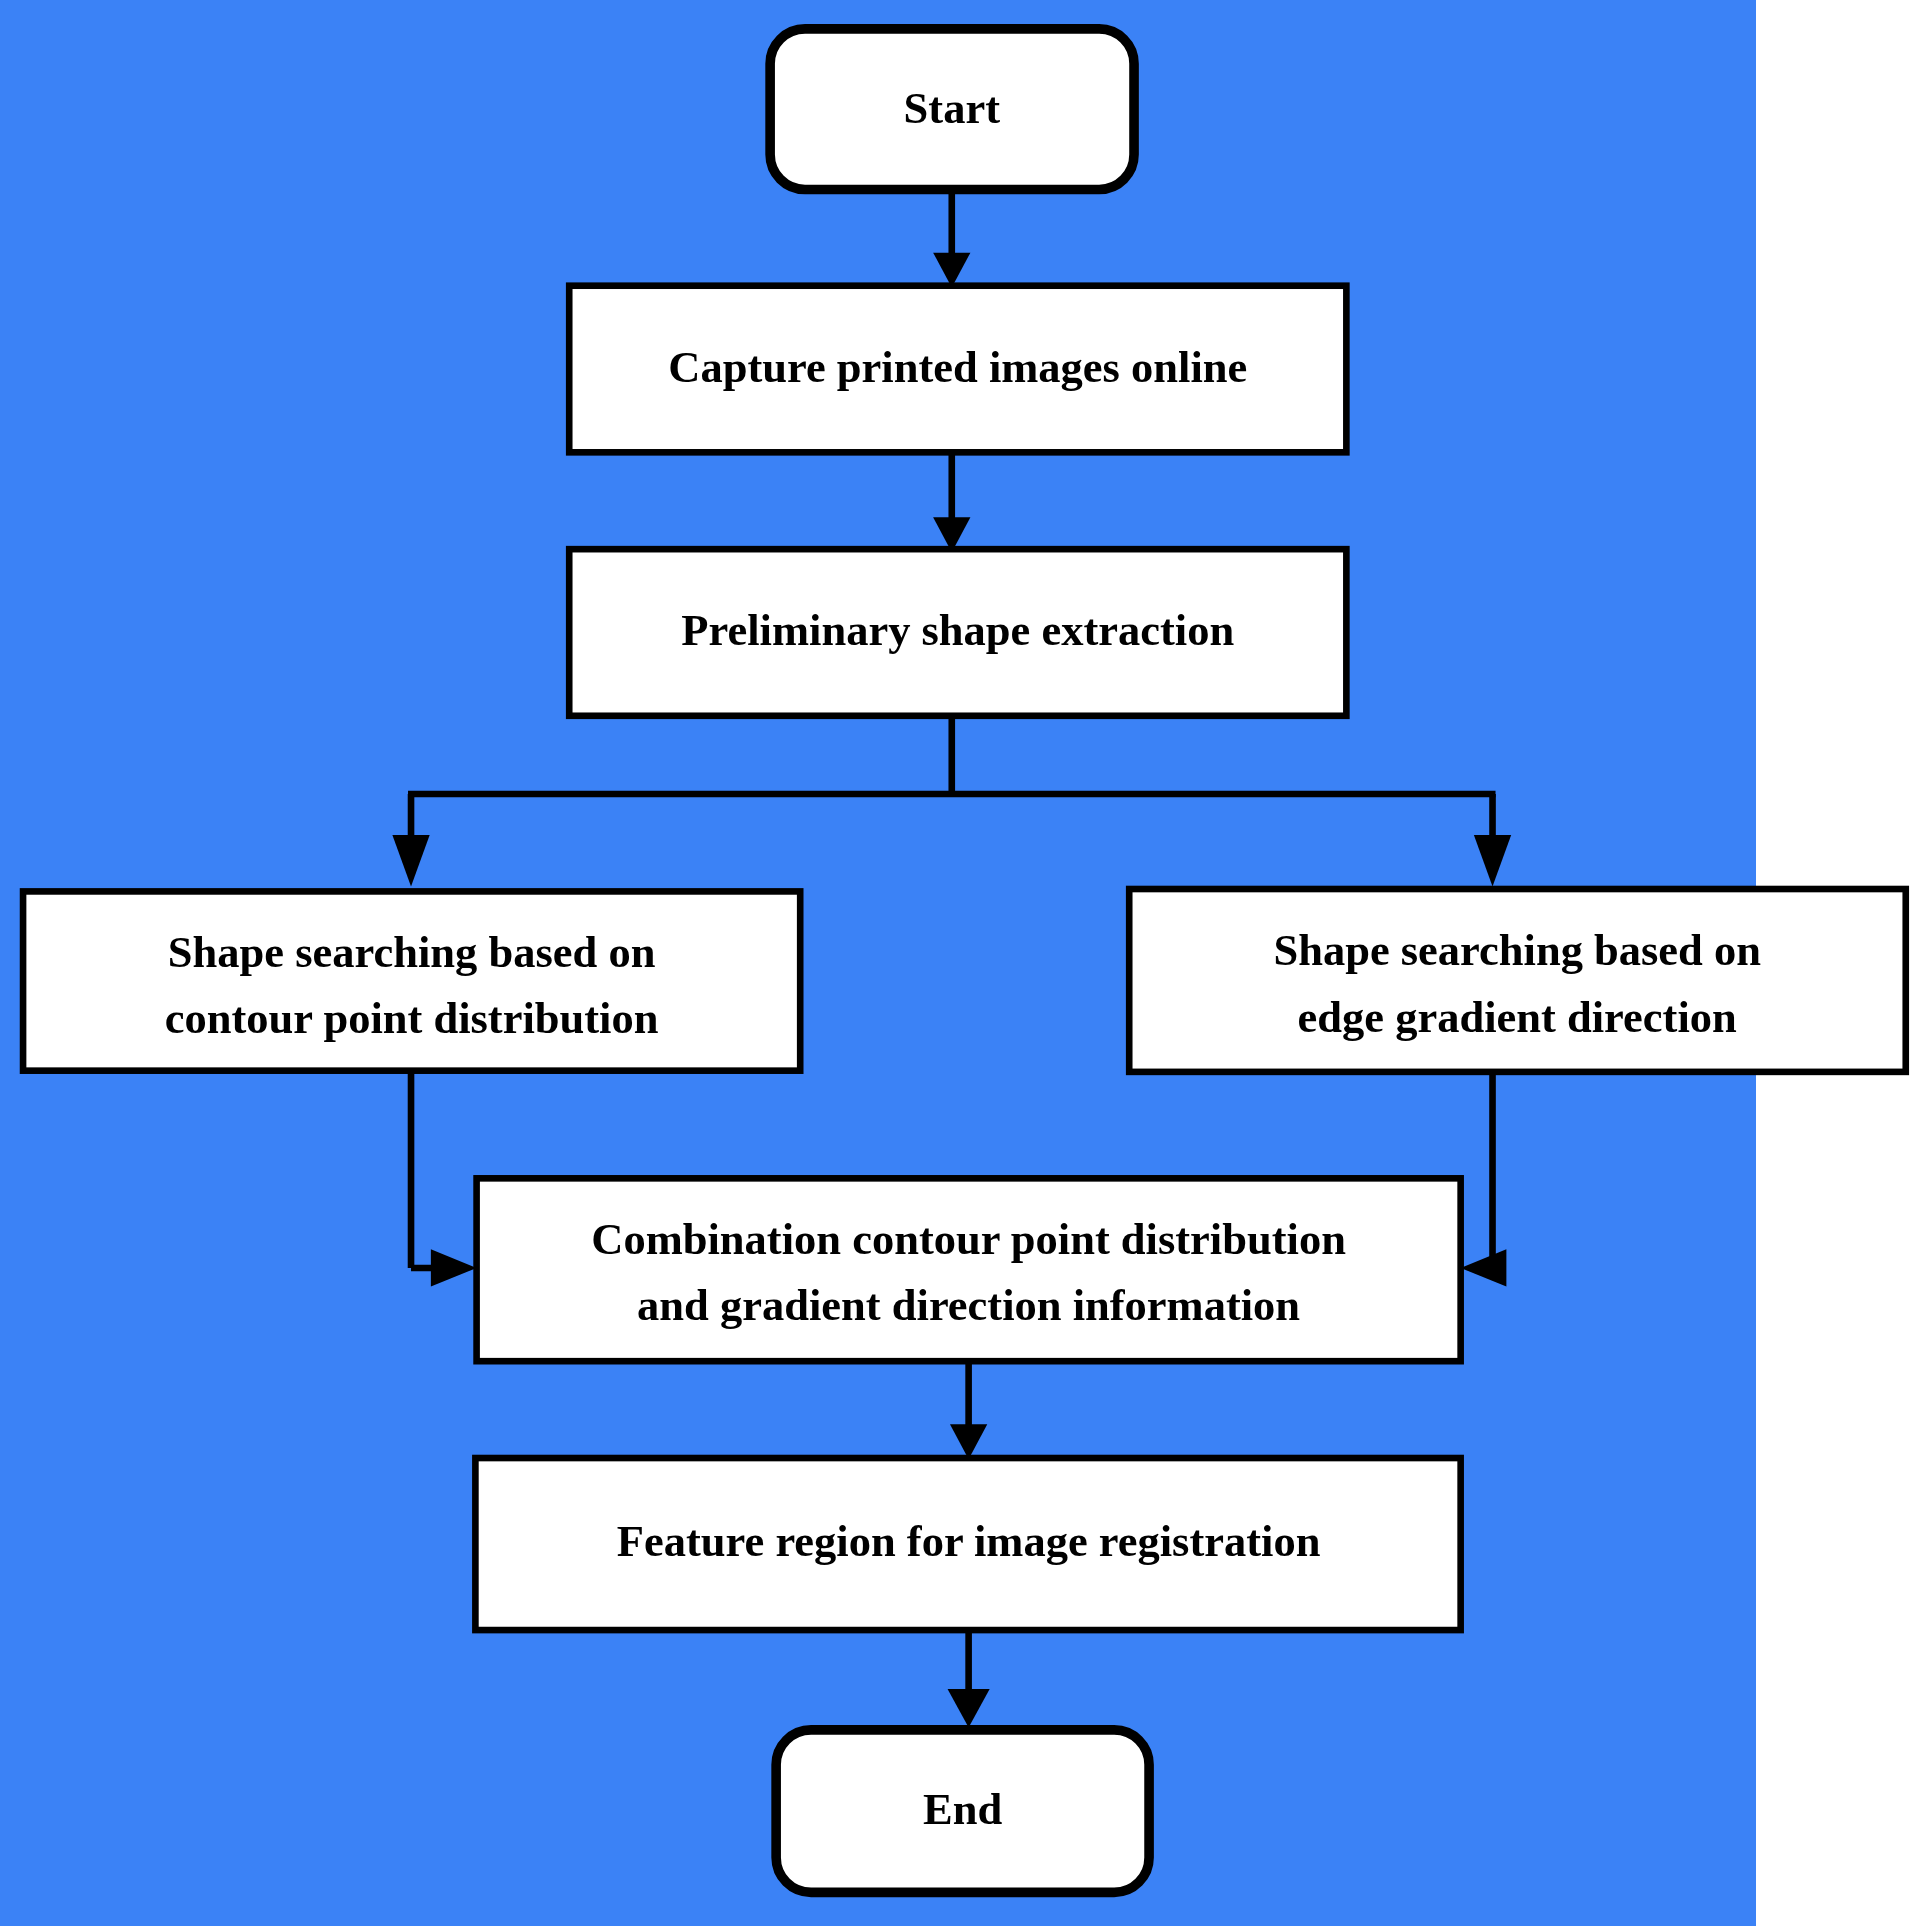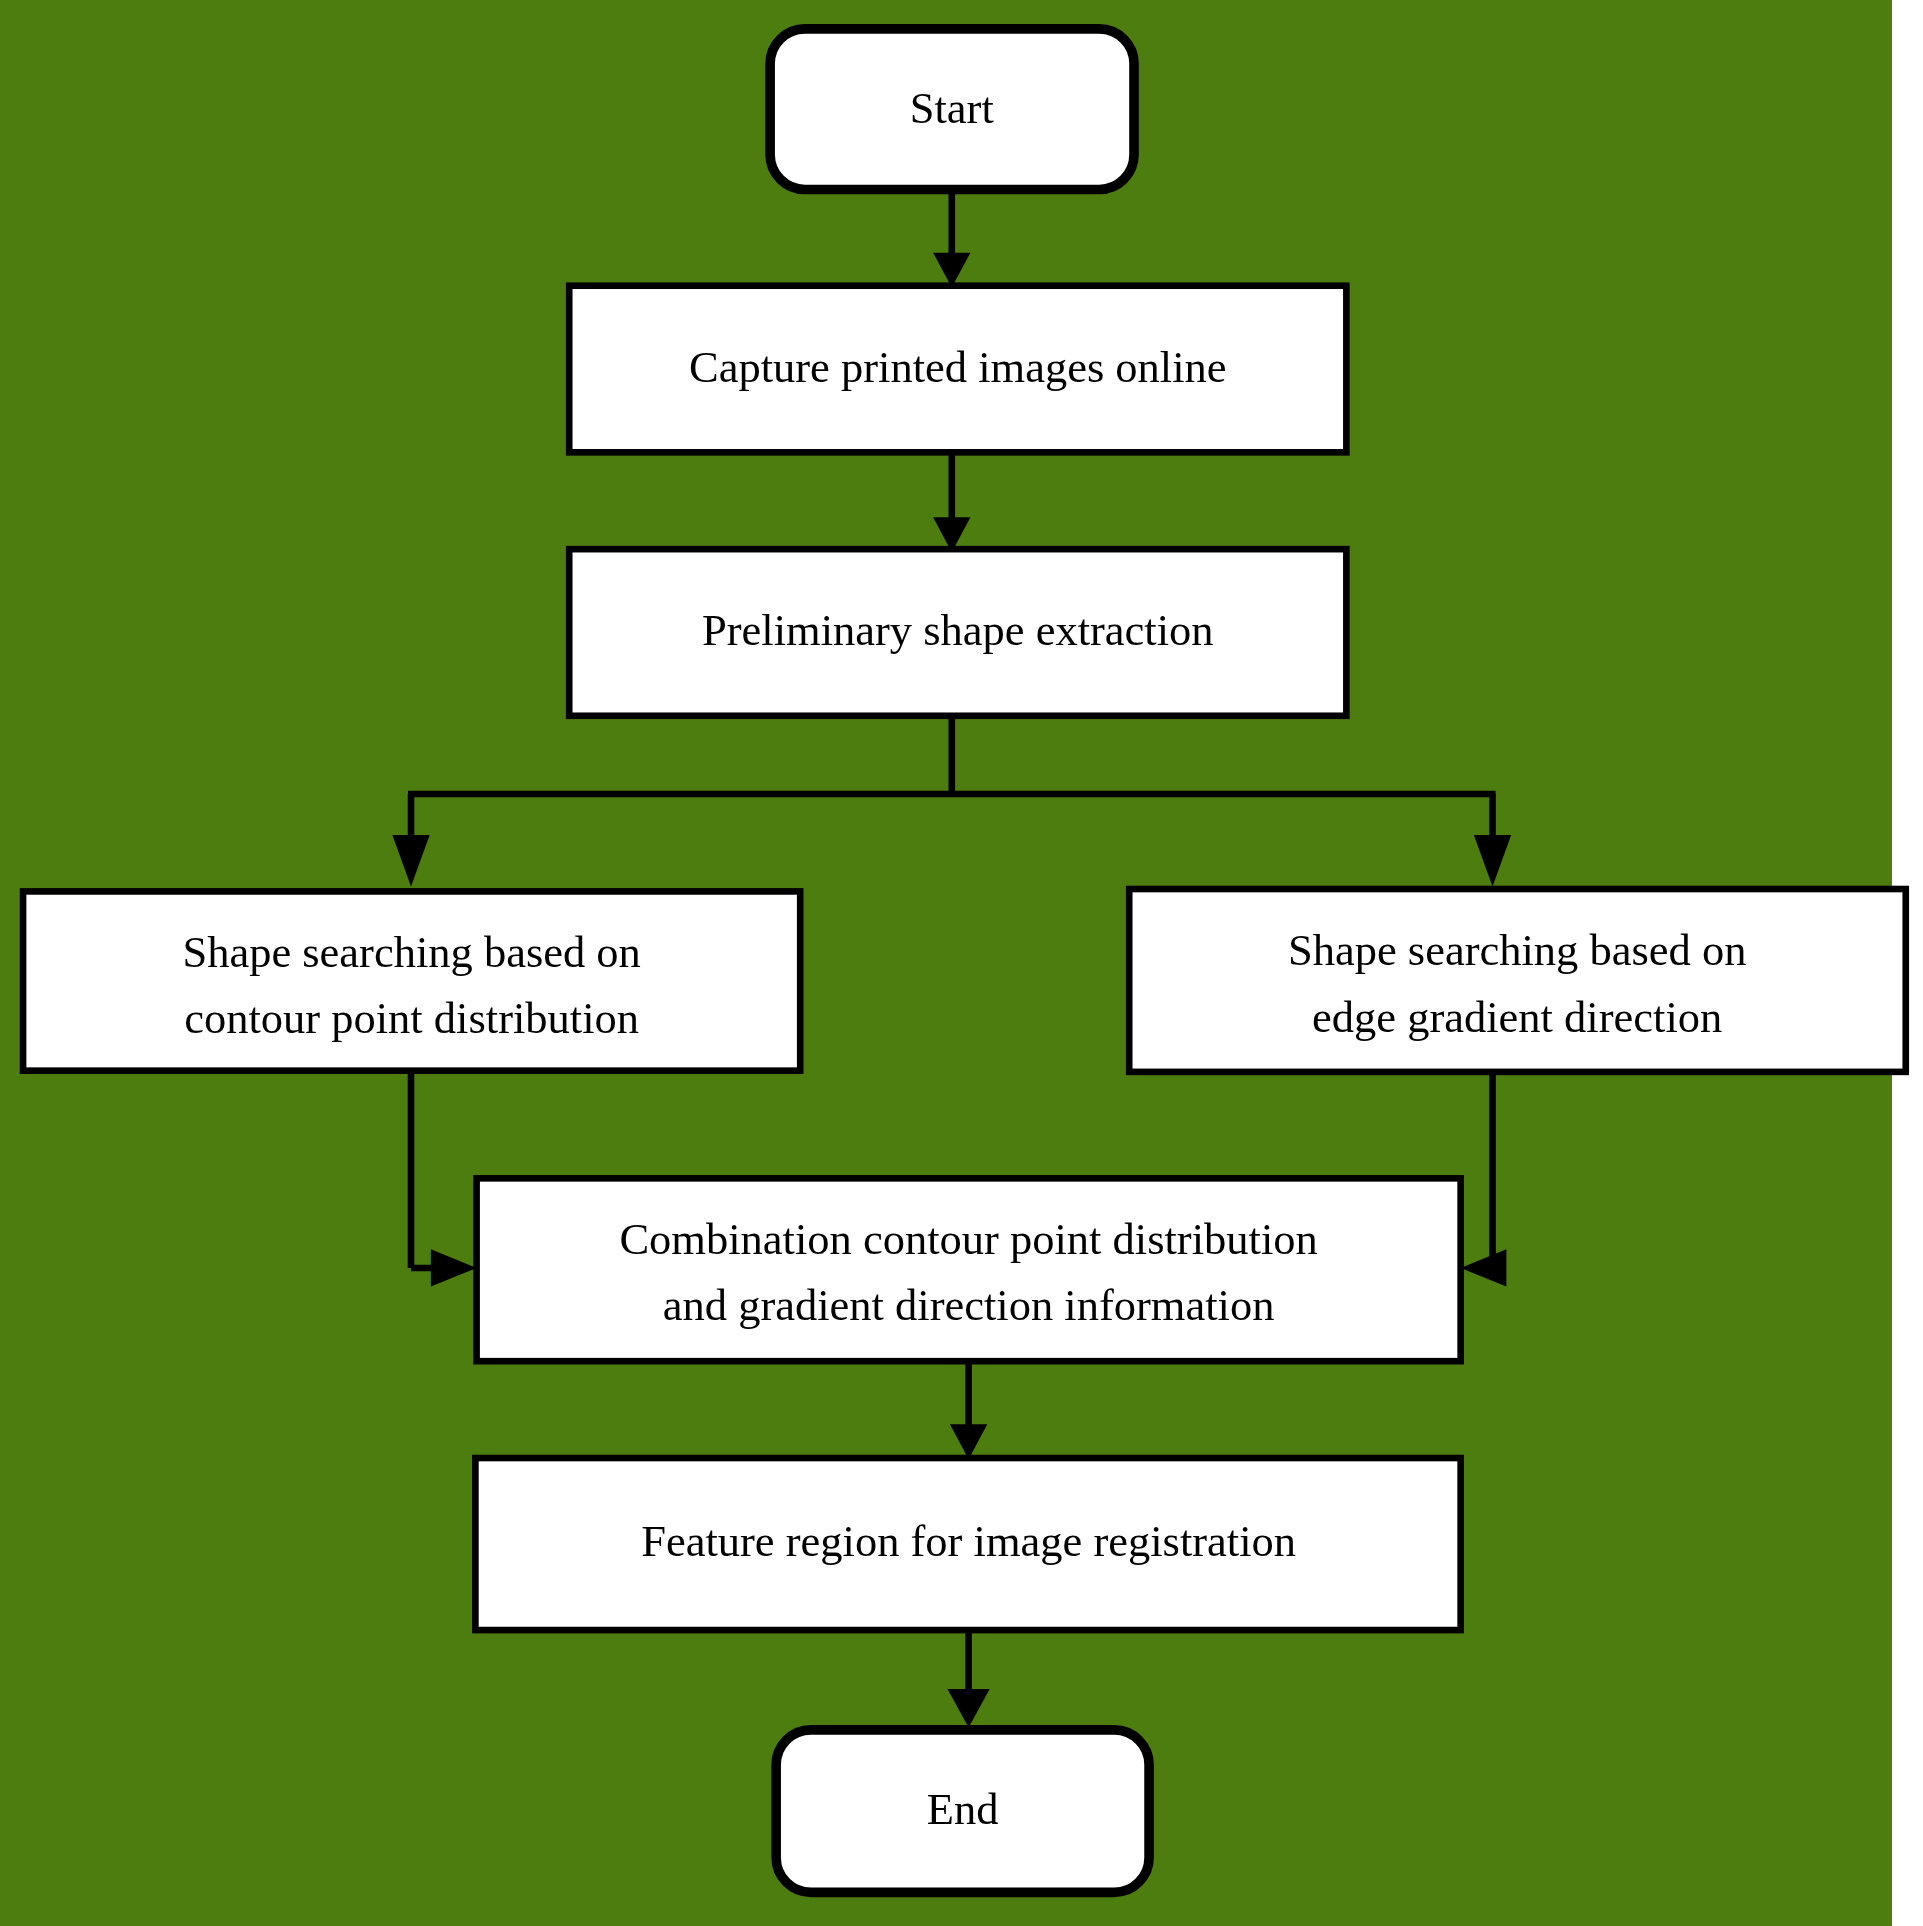--- a/index.html
+++ b/index.html
@@ -8,23 +8,24 @@
     background: #ffffff;
   }
   body {
     width: 1924px;
     height: 1926px;
     font-family: "Liberation Serif", "DejaVu Serif", serif;
     overflow: hidden;
   }
   #flowchart-root {
     position: relative;
-    width: 1892px;
+    width: 1756px;
     height: 1926px;
-    background: #4d7c0f;
+    background: #3b82f6;
+    font-weight: bold;
   }
   svg.flow-canvas {
     position: absolute;
     top: 0;
     left: 0;
     width: 1924px;
     height: 1926px;
     display: block;
   }
   .node-shape {

